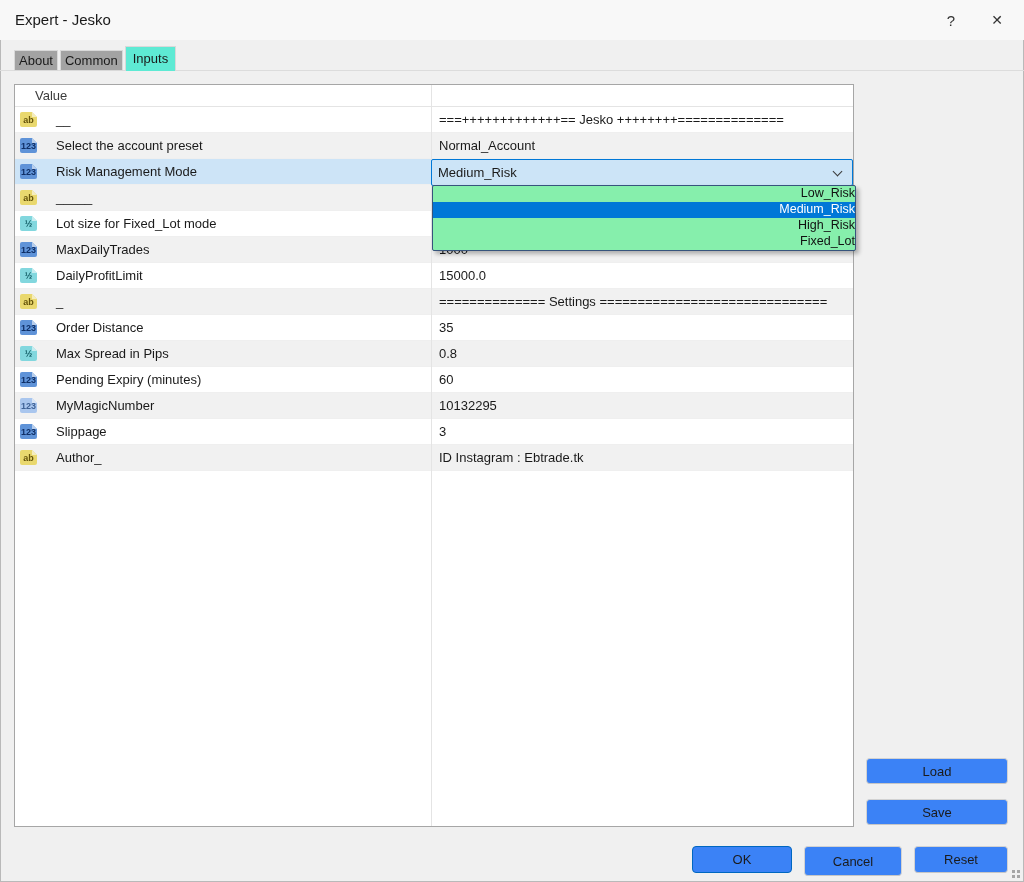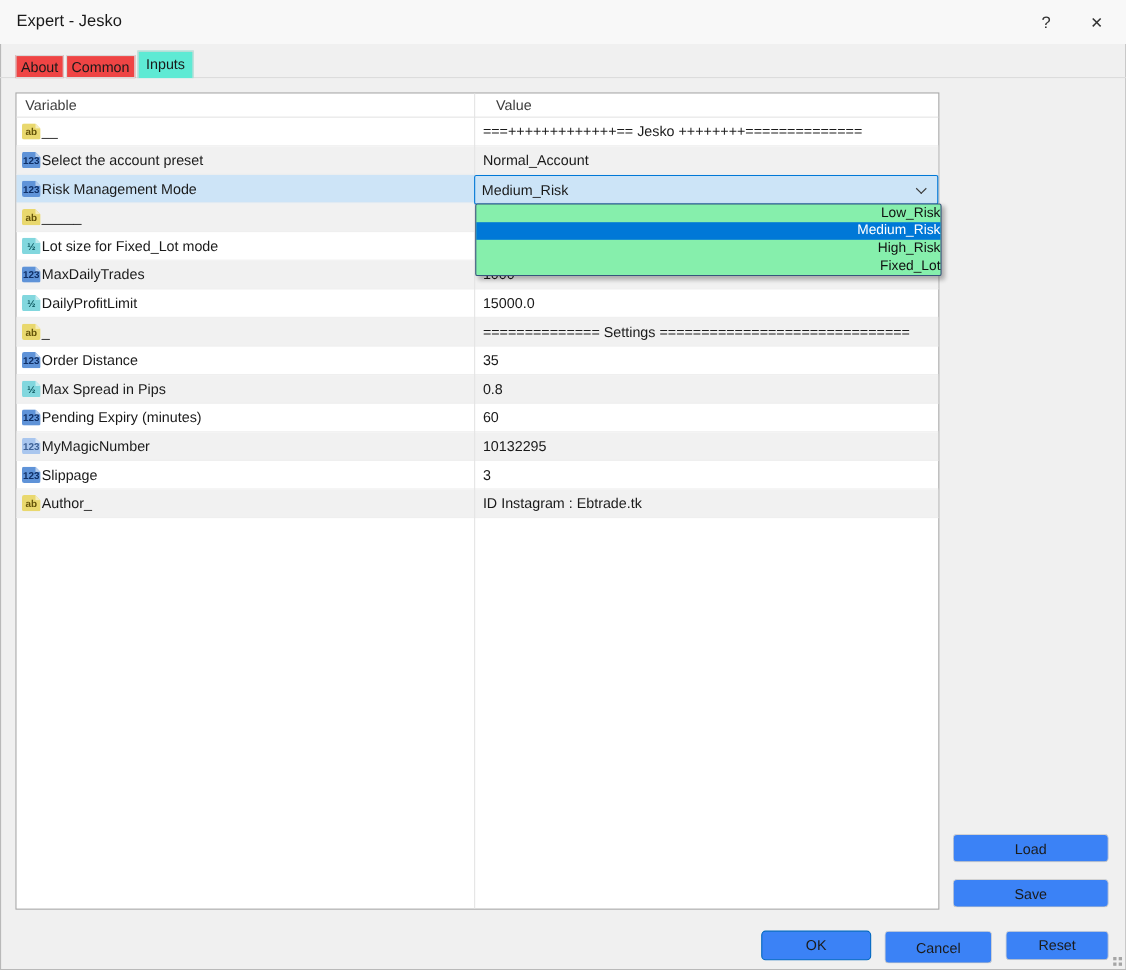--- a/index.html
+++ b/index.html
@@ -15,37 +15,37 @@
   .titlebar { position:absolute; left:0; top:0; width:100%; height:40px; background:#f8f8f8; }
   .title { position:absolute; left:15px; top:0; line-height:40px; font-size:15px; color:#191919; }
   .tbtn { position:absolute; top:5px; width:30px; height:30px; display:flex; align-items:center;
           justify-content:center; font-size:15px; color:#333; cursor:default; }
   .tbtn.help { right:58px; }
   .tbtn.close { right:12px; font-size:14px; }
 
   
   .tabline { position:absolute; left:0; top:70px; width:100%; height:1px; background:#dcdcdc; z-index:0; }
   .tabs { position:absolute; left:14px; top:50px; display:flex; z-index:1; }
-  .tab { height:21px; line-height:19px; border:1px solid #d9d9d9; background:#ef4444;
+  .tab { height:21px; line-height:19px; border:1px solid #d9d9d9; background:#a3a3a3;
          font-size:13px; padding:0 4px; margin-right:2px; }
   .tab.active { height:25px; line-height:23px; margin-top:-4px; background:#5eead4;
                 border-bottom:none; padding:0 7px; position:relative; z-index:3; }
 
   
   .ptable { position:absolute; left:14px; top:84px; width:840px; height:743px;
             background:#ffffff; border:1px solid #a6a6a6; font-size:13px; }
   .coldiv { position:absolute; left:416px; top:0; bottom:0; width:1px; background:#e4e4e4; z-index:1; }
   .thead { display:flex; height:22px; border-bottom:1px solid #e4e4e4; color:#3c3c3c; }
   .thead .hvar { width:416px; padding-left:8px; line-height:21px; }
   .thead .hval { flex:1; padding-left:20px; line-height:21px; }
   .trow { position:relative; display:flex; align-items:center; height:26px;
           border-bottom:1px solid #efefef; }
   .trow.alt { background:#f1f1f1; }
   .trow.selrow { background:#cde4f7; }
-  .cell-var { width:416px; display:flex; align-items:center; gap:1px; padding-left:5px; overflow:hidden; }
+  .cell-var { width:416px; display:flex; align-items:center; gap:19px; padding-left:5px; overflow:hidden; }
   .cell-val { flex:1; padding-left:8px; white-space:nowrap; overflow:hidden; position:relative; }
 
   
   .ticon { position:relative; flex:0 0 17px; width:17px; height:15px; border-radius:2px;
            font-size:9px; font-weight:bold; display:flex; align-items:center; justify-content:center;
            clip-path: polygon(0 0, 12px 0, 17px 5px, 17px 15px, 0 15px); }
   .ticon::after { content:""; position:absolute; top:0; right:0; width:5px; height:5px;
                   background:rgba(255,255,255,0.55); clip-path:polygon(0 0,100% 100%,0 100%); }
   .t-str { background:#e9d86e; color:#645309; }
   .t-int { background:#5f93d8; color:#0f2f66; }
@@ -101,21 +101,20 @@
   <div class="tabs">
     <div class="tab">About</div>
     <div class="tab">Common</div>
     <div class="tab active">Inputs</div>
   </div>
 
   <div class="ptable">
     <div class="coldiv"></div>
 
     <div class="thead">
-      <div class="hvar">Variable</div>
       <div class="hval">Value</div>
     </div>
 
     <div class="trow">
       <div class="cell-var">
           <span class="ticon t-str">ab</span>
           <span>__</span>
         </div>
       <div class="cell-val"><span>===+++++++++++++== Jesko ++++++++==============</span></div>
     </div>

